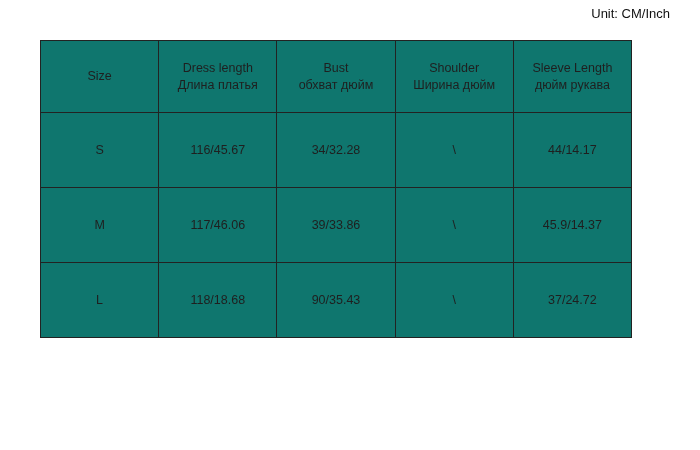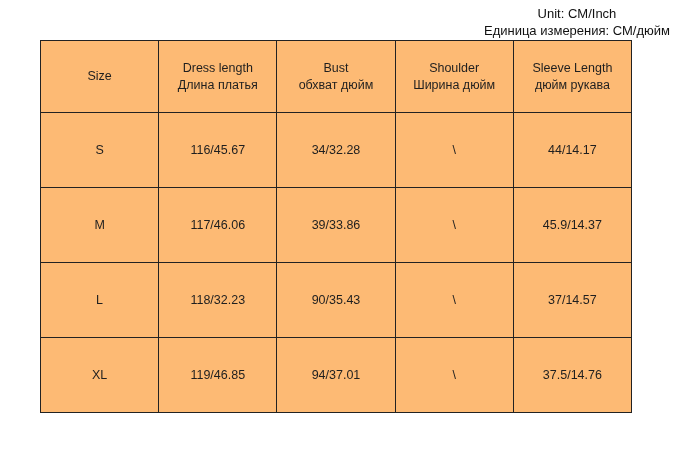--- a/index.html
+++ b/index.html
@@ -23,41 +23,40 @@
     line-height: 17px;
     color: #111111;
   }
   table.size-chart {
     position: absolute;
     left: 40px;
     top: 40px;
     width: 592px;
     border-collapse: collapse;
     table-layout: fixed;
-    background: #fdba74;
+    background: #0f766e;
   }
   table.size-chart td, table.size-chart th {
     border: 1px solid #222222;
     text-align: center;
     vertical-align: middle;
     font-size: 12.5px;
     font-weight: 400;
     color: #1f1f1f;
     padding: 0;
     line-height: 17px;
   }
   tr.header-row td { height: 71px; }
   tr.data-row td { height: 74px; }
 </style>
 </head>
 <body>
 
 <div class="unit-note">
   <div>Unit: CM/Inch</div>
-  <div>Единица измерения: СМ/дюйм</div>
 </div>
 
 <table class="size-chart">
   <tbody>
     <tr class="header-row">
       <td>
         <div>Size</div>
       </td>
       <td>
         <div>Dress length</div>
@@ -88,27 +87,20 @@
     <tr class="data-row">
       <td>M</td>
       <td>117/46.06</td>
       <td>39/33.86</td>
       <td>\</td>
       <td>45.9/14.37</td>
     </tr>
 
     <tr class="data-row">
       <td>L</td>
-      <td>118/32.23</td>
+      <td>118/18.68</td>
       <td>90/35.43</td>
       <td>\</td>
-      <td>37/14.57</td>
+      <td>37/24.72</td>
     </tr>
 
-    <tr class="data-row">
-      <td>XL</td>
-      <td>119/46.85</td>
-      <td>94/37.01</td>
-      <td>\</td>
-      <td>37.5/14.76</td>
-    </tr>
   </tbody>
 </table>
 
 </body></html>

